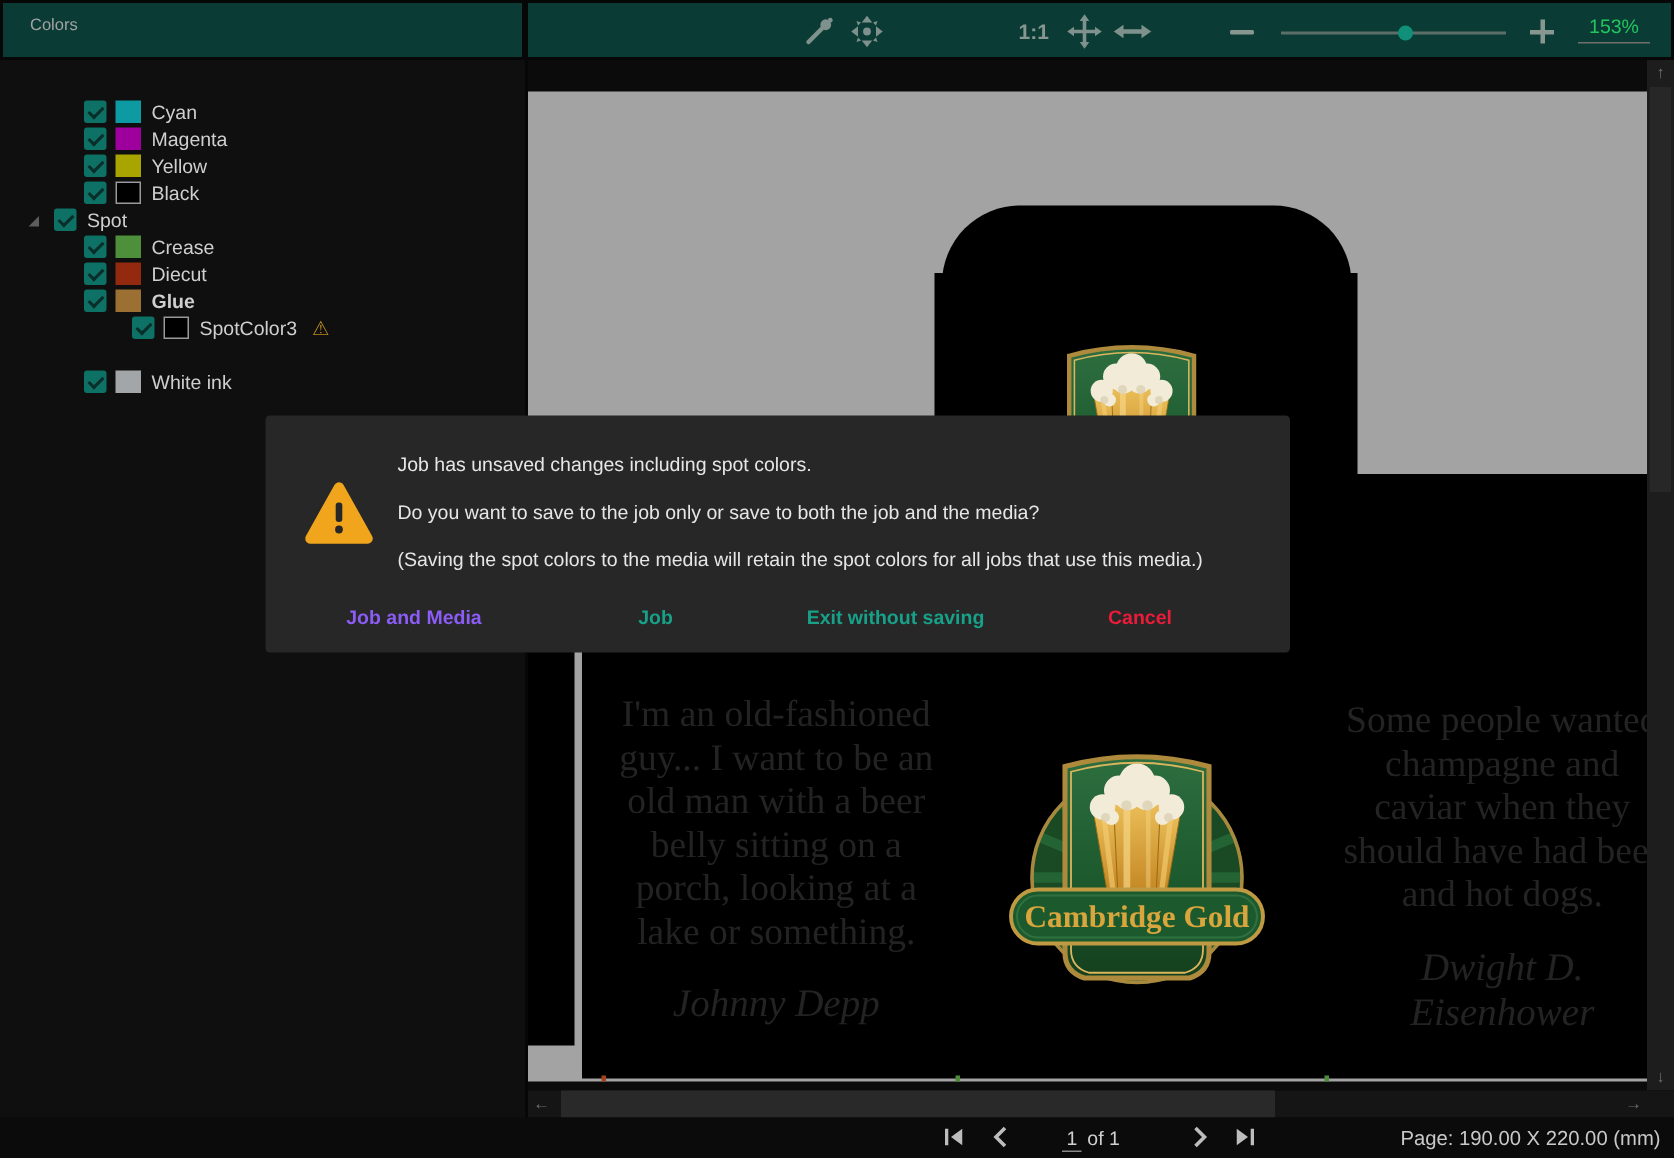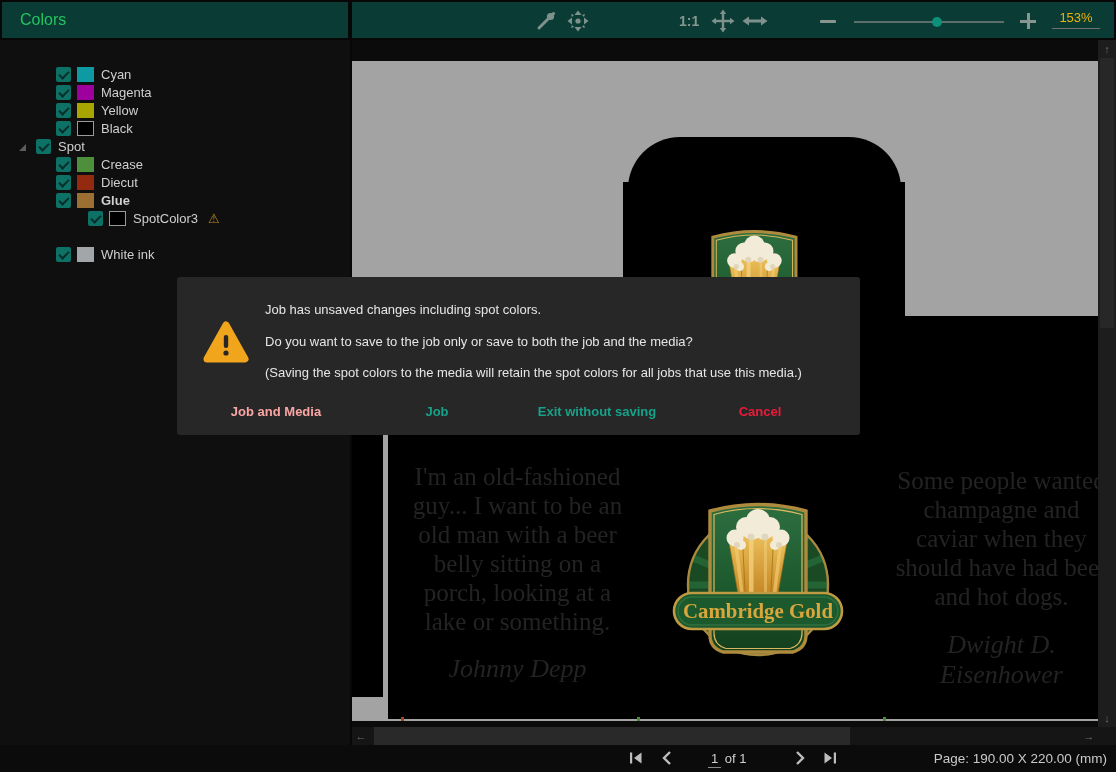--- a/index.html
+++ b/index.html
@@ -3,34 +3,34 @@
 <meta charset="utf-8">
 <style>
   * { margin:0; padding:0; box-sizing:border-box; }
   html,body { background:#000; }
   #app { position:relative; width:1116px; height:772px; background:#070707;
          overflow:hidden; font-family:"Liberation Sans", sans-serif; }
 
   
   .panel-header { position:absolute; left:2px; top:2px; width:346px; height:36px;
                   background:#0a3c35; }
-  .panel-title { position:absolute; left:18px; top:9px; font-size:16px; color:#22c55e; }
+  .panel-title { position:absolute; left:18px; top:9px; font-size:11px; color:#a3a3a3; }
   .toolbar { position:absolute; left:352px; top:2px; width:762px; height:36px; background:#0a3c35; }
   .tbtn { position:absolute; top:6px; width:26px; height:26px; display:flex;
           align-items:center; justify-content:center; }
   .one2one { position:absolute; top:11px; font-size:14px; font-weight:bold; color:#87978f; }
   .minus-glyph { width:16px; height:3px; background:#87978f; border-radius:1px; }
   .plus-glyph { position:relative; width:16px; height:16px; }
   .plus-glyph::before { content:""; position:absolute; left:0; top:6.5px; width:16px; height:3px; background:#87978f; }
   .plus-glyph::after  { content:""; position:absolute; left:6.5px; top:0; width:3px; height:16px; background:#87978f; }
   .slider-track { position:absolute; left:502px; top:19px; width:150px; height:2px; background:#5c6e69; }
   .slider-thumb { position:absolute; left:78px; top:-4px; width:10px; height:10px;
                   border-radius:50%; background:#109078; }
   .zoom-field { position:absolute; left:700px; top:8px; width:48px; text-align:center;
-                font-size:13px; color:#eab308; border-bottom:1px solid #6f6f6f; padding-bottom:3px; }
+                font-size:13px; color:#22c55e; border-bottom:1px solid #6f6f6f; padding-bottom:3px; }
 
   
   .sidebar { position:absolute; left:0; top:40px; width:350px; height:732px; background:#0f0f0f; }
   .trow { position:absolute; left:0; height:18px; width:100%; font-size:13px;
           color:#cfcfcf; line-height:18px; }
   .expander { position:absolute; left:19px; top:6px; width:0; height:0;
               border-left:7px solid transparent; border-bottom:7px solid #5d5d5d; }
   .cb { position:absolute; top:1px; width:15px; height:15px; background:#0d7165; border-radius:2px; }
   .cb::after { content:""; position:absolute; left:3px; top:3.5px; width:8px; height:4px;
                border-left:2px solid #0a2e29; border-bottom:2px solid #0a2e29;
@@ -368,19 +368,19 @@
 
   <div class="dialog">
     <svg class="dlg-icon" width="46" height="42" viewBox="0 0 46 42">
       <path d="M23 4 L42 38 L4 38 Z" fill="#f0a51d" stroke="#f0a51d" stroke-width="7" stroke-linejoin="round"></path>
       <rect x="20.8" y="14" width="4.4" height="13" rx="2" fill="#272727"></rect>
       <circle cx="23" cy="32" r="2.6" fill="#272727"></circle>
     </svg>
     <div class="dlg-line" style="top:25px;">Job has unsaved changes including spot colors.</div>
     <div class="dlg-line" style="top:57px;">Do you want to save to the job only or save to both the job and the media?</div>
     <div class="dlg-line" style="top:88px;">(Saving the spot colors to the media will retain the spot colors for all jobs that use this media.)</div>
-    <div class="dlg-btn" style="left: 99px; color: #fca5a5;">Job and Media</div>
+    <div class="dlg-btn" style="left: 99px; color: #8b5cf6;">Job and Media</div>
     <div class="dlg-btn" style="left: 260px; color: rgb(23, 161, 137);">Job</div>
     <div class="dlg-btn" style="left: 420px; color: rgb(23, 161, 137);">Exit without saving</div>
     <div class="dlg-btn" style="left: 583px; color: rgb(234, 28, 58);">Cancel</div>
   </div>
 
 </div>
 
 </body></html>

